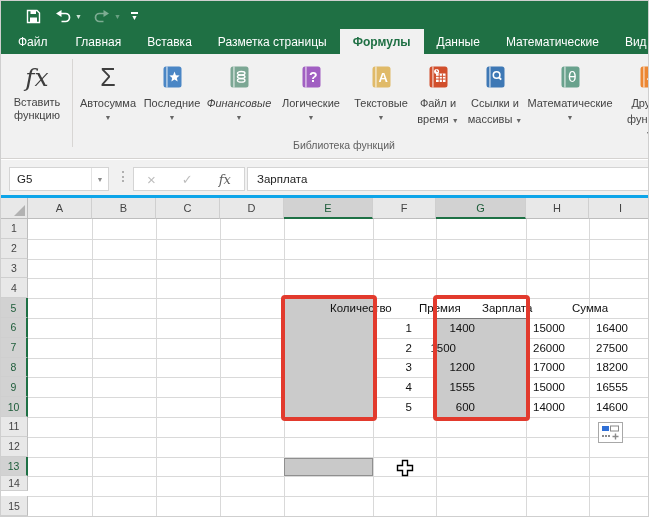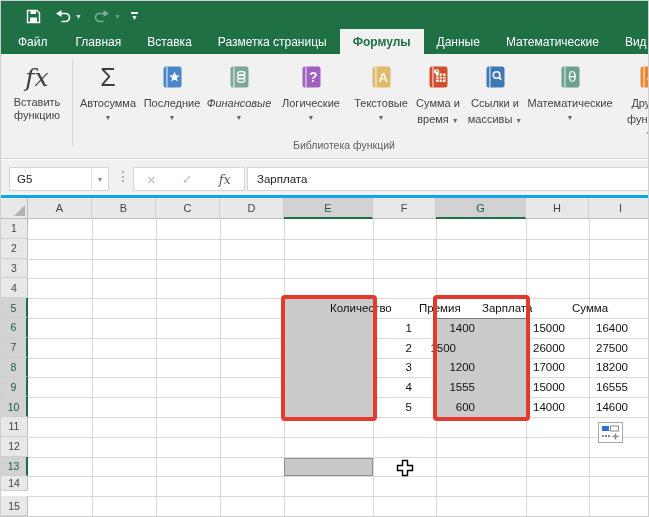--- a/index.html
+++ b/index.html
@@ -219,21 +219,21 @@
                 <line x1="11.2" y1="7.5" x2="11.2" y2="16"></line>
                 <line x1="14.4" y1="7.5" x2="14.4" y2="16"></line>
               </g>
               <circle cx="8.6" cy="5.4" r="2.5" fill="#fff"></circle>
               <g stroke="#d14f2c" stroke-width="0.9">
                 <line x1="8.6" y1="5.4" x2="8.6" y2="3.7"></line>
                 <line x1="8.6" y1="5.4" x2="9.9" y2="5.4"></line>
               </g>
             </svg>
           </div>
-          <div class="lbl">Сумма и</div>
+          <div class="lbl">Файл и</div>
           <div class="lbl">время<span class="dd-inline">▼</span></div>
         </div>
         <div class="rbtn" style="left: 462px; width: 64px;">
           <div class="icon-wrap">
             <svg width="20" height="22" viewBox="0 0 20 22">
               <rect x="1.5" y="0.5" width="18" height="21" rx="2.5" fill="#3e78b5"></rect>
               <rect x="4" y="0.5" width="1.8" height="21" fill="#fff" opacity="0.5"></rect>
               <circle cx="11.6" cy="9" r="3.3" stroke="#fff" stroke-width="1.6" fill="none"></circle>
               <line x1="13.9" y1="11.3" x2="16.2" y2="13.6" stroke="#fff" stroke-width="1.9"></line>
             </svg>

